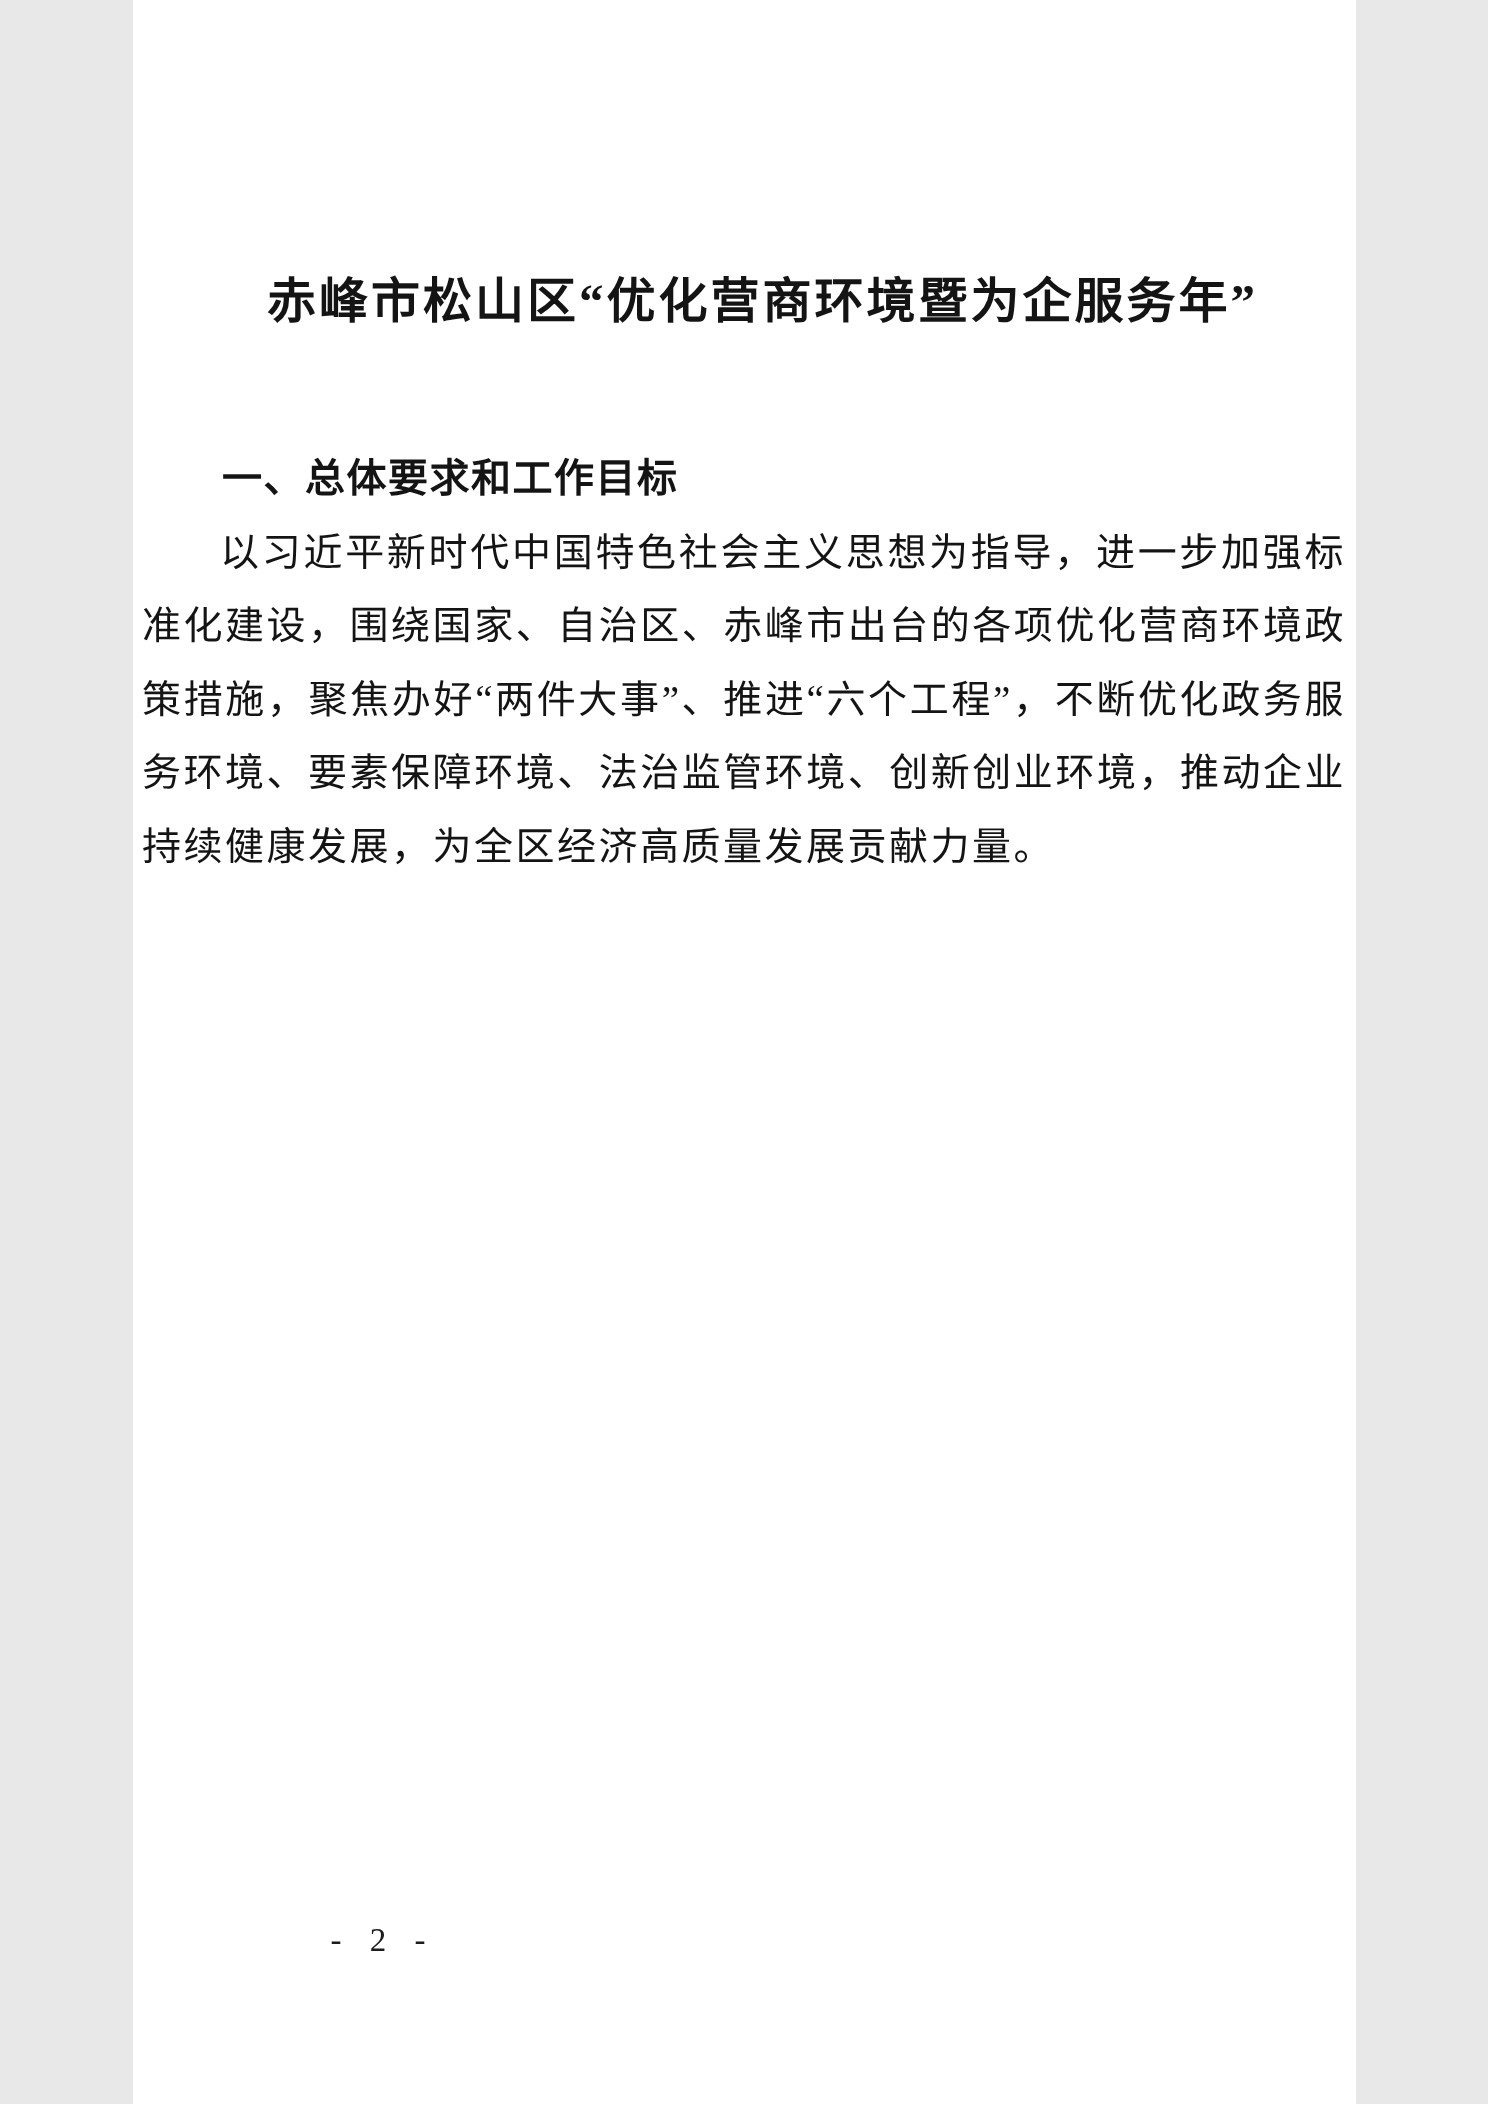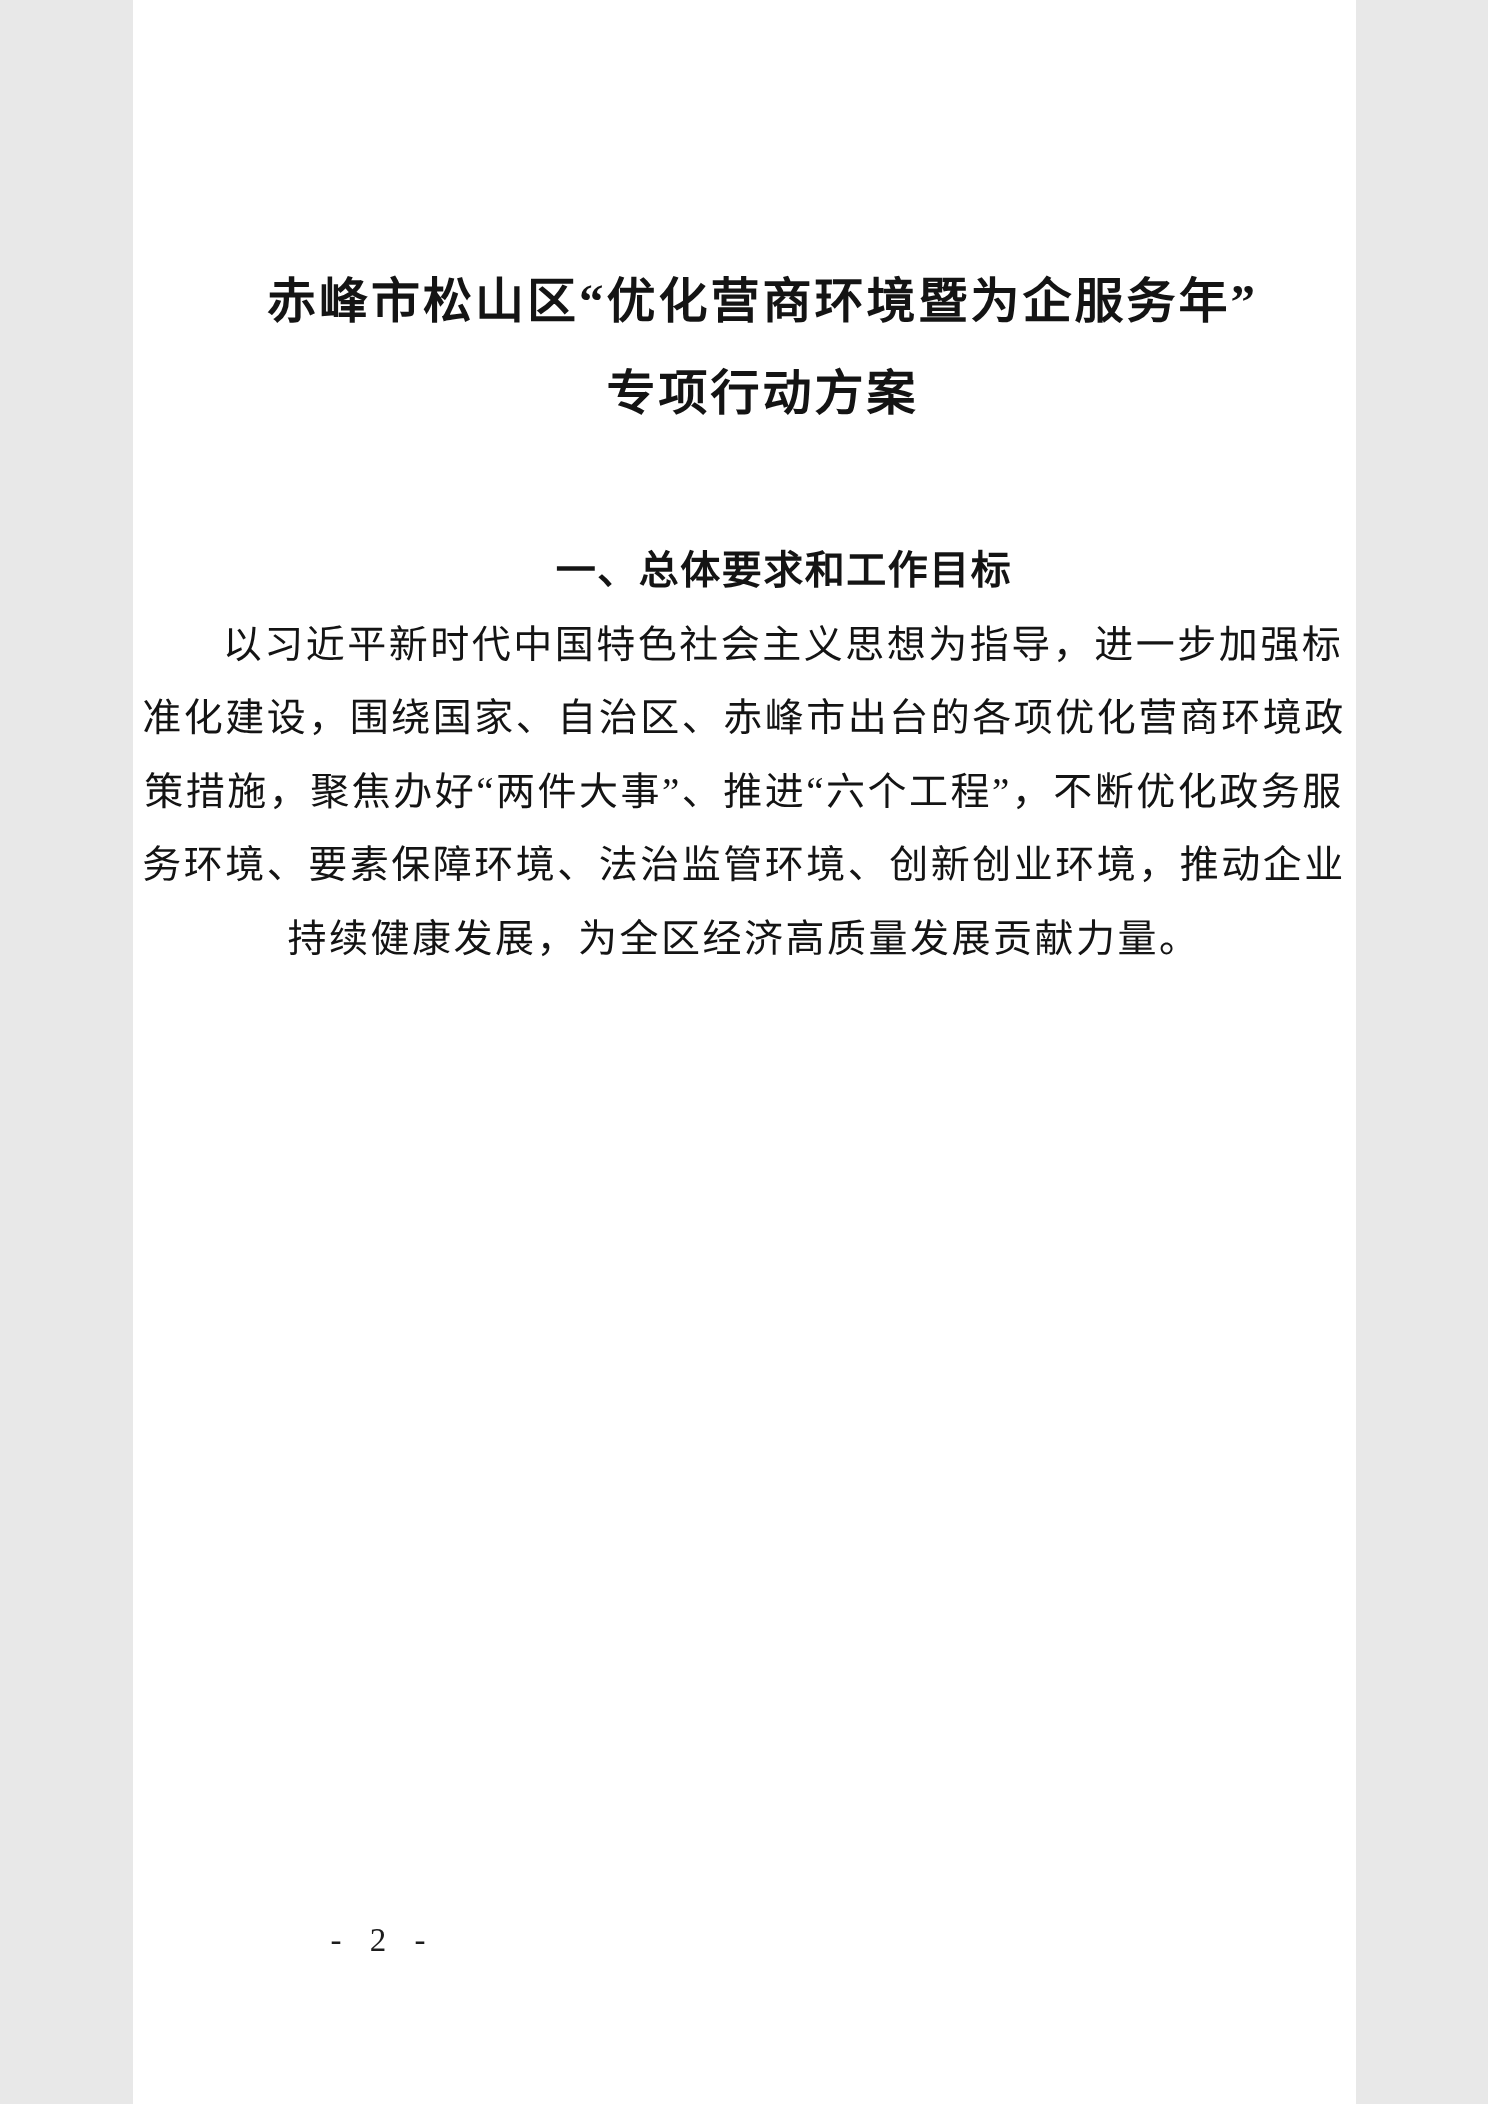--- a/index.html
+++ b/index.html
@@ -34,21 +34,20 @@
     font-size: 39px;
     line-height: 73.5px;
     letter-spacing: 2.5px;
     text-align: justify;
     text-justify: inter-character;
   }
   .content p {
     margin: 0;
     padding: 0;
     text-indent: 2em;
-    text-align: center;
   }
   .section-heading {
     margin: 0;
     padding: 0;
     text-indent: 2em;
     font-weight: 700;
     font-family: "Liberation Sans", "DejaVu Sans", sans-serif;
     letter-spacing: 1.5px;
     font-size: 40px;
     line-height: 73.5px;
@@ -67,21 +66,20 @@
     color: #1c1c1c;
   }
 </style>
 </head>
 <body>
 
 <div class="page">
 
   <div class="doc-title">
     <div>赤峰市松山区“优化营商环境暨为企服务年”</div>
-    <div>专项行动方案</div>
   </div>
 
   <div class="content">
 
 
     <p class="section-heading">一、总体要求和工作目标</p>
 
     <p><span>以习近平新时代中国特色社会主义思想为指导，进一步加强标准化建设，围绕国家、自治区、赤峰市出台的各项优化营商环境政策措施，聚焦办好“两件大事”、推进“六个工程”，不断优化政务服务环境、要素保障环境、法治监管环境、创新创业环境，推动企业持续健康发展，为全区经济高质量发展贡献力量。</span></p>
 
 

